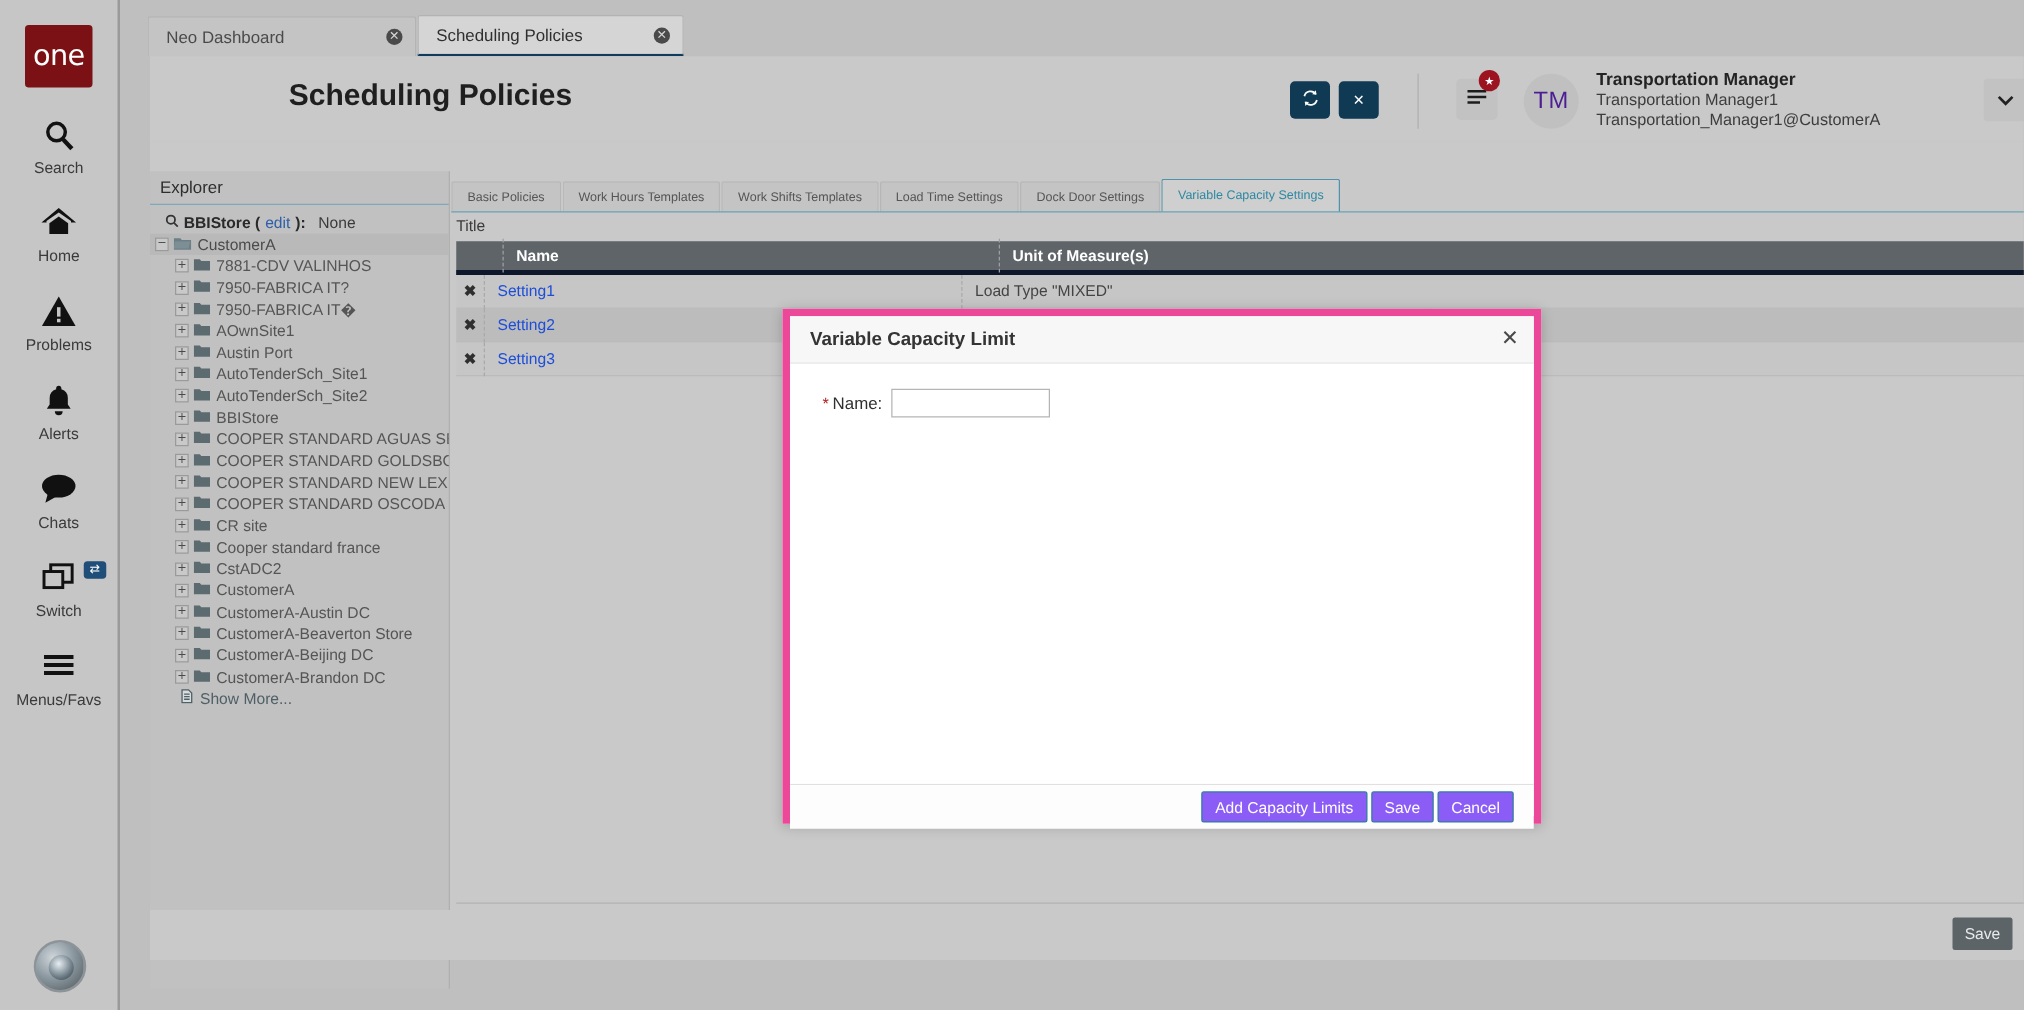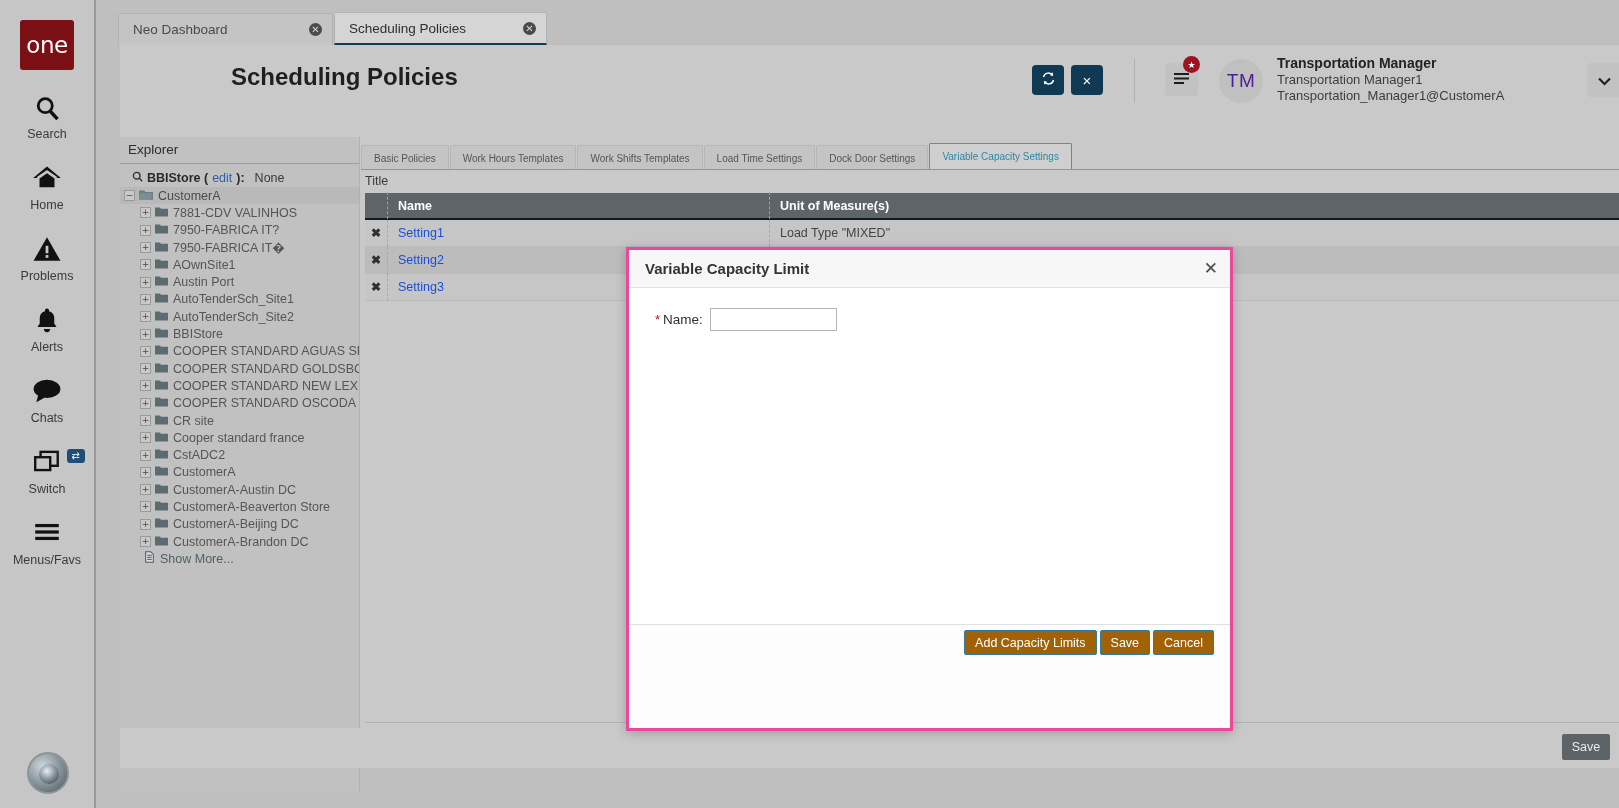--- a/index.html
+++ b/index.html
@@ -203,21 +203,22 @@
   }
   #grid-title {
     position: absolute; left: 4px; top: 37px; font-size: 12.5px; color: #3b3b3b;
   }
 
   
   #table { position: absolute; left: 4px; top: 56px; width: 1254px; }
   #thead {
     display: flex; height: 27px; background: #5e6468; color: #fff;
     font-size: 12.5px; font-weight: bold; align-items: center;
-    border-bottom: 2px solid #0f172a;
+    border-bottom: 4px solid #0f172a;
+    gap: 15px;
   }
   #thead .th { padding-left: 10px; border-left: 1px dashed #9aa0a4; height: 27px; display:flex; align-items:center;}
   #thead .th:first-child { border-left: none; }
   .trow {
     display: flex; height: 27px; font-size: 12.5px; align-items: center;
     color: #444; border-bottom: 1px solid #bbb;
   }
   .trow.odd  { background: #c6c6c6; }
   .trow.even { background: #bcbcbc; }
   .cell { padding-left: 10px; border-left: 1px dashed #a9a9a9; height: 27px; display:flex; align-items:center;}
@@ -249,22 +250,22 @@
   }
   #save-btn {
     position: absolute; right: 9px; top: 6px; width: 48px; height: 26px;
     background: #5c6468; color: #e9e9e9; font-size: 12.5px;
     display: flex; align-items: center; justify-content: center;
     border-radius: 2px; cursor: pointer;
   }
 
   
   #modal {
-    position: absolute; left: 530px; top: 247px; width: 607px; height: 484px;
-    background: #fdfdfd; border: 3px solid #ec4899;
+    position: absolute; left: 530px; top: 247px; width: 607px; height: 412px;
+    background: #fdfdfd; border: 6px solid #ec4899;
     box-shadow: 0 2px 10px rgba(0,0,0,.22);
   }
   #modal-head {
     height: 38px; background: #f7f7f7; border-bottom: 1px solid #e3e3e3;
     display: flex; align-items: center; padding: 0 12px 0 16px;
   }
   #modal-title { font-size: 15px; font-weight: bold; color: #343434; }
   #modal-close {
     margin-left: auto; font-size: 17px; color: #4a4a4a; cursor: pointer;
     line-height: 17px; font-family: "DejaVu Sans", sans-serif;
@@ -277,21 +278,21 @@
     width: 127px; height: 23px; border: 1px solid #b5b5b5; background: #fff;
     font-size: 13px; padding: 0 4px; color: #222;
     font-family: "Liberation Sans", sans-serif;
   }
   #modal-foot {
     height: 36px; border-top: 1px solid #e0e0e0; background: #fdfdfd;
     display: flex; align-items: center; justify-content: flex-end;
     padding-right: 16px; gap: 3px;
   }
   .mbtn {
-    background: #a16207; color: #fff; border: 1px solid #2f7c9e;
+    background: #8b5cf6; color: #fff; border: 1px solid #2f7c9e;
     height: 25px; padding: 0 10px; font-size: 12.5px; cursor: pointer;
     display: flex; align-items: center; border-radius: 2px;
     font-family: "Liberation Sans", sans-serif;
   }
 </style>
 </head>
 <body>
 
 <div id="left-rail">
   <div class="one-logo">one</div>

